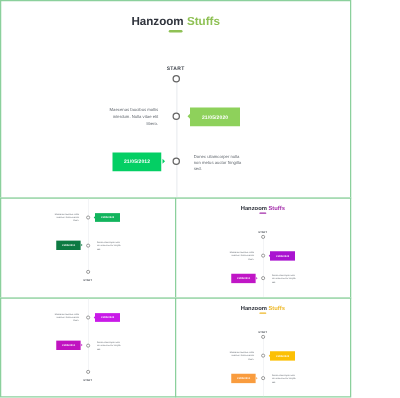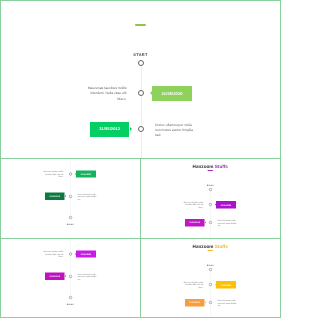--- a/index.html
+++ b/index.html
@@ -25,20 +25,21 @@
 .para{position:absolute;font-size:3.4px;line-height:5.35px;color:#62686f;}
 .para.r{text-align:right;}
 .para.l{text-align:left;}
 </style>
 </head>
 <body>
 
 <div class="page">
   <div class="slide" style="left:0px;top:0px;width:281px;height:159px;">
     <div class="inner" style="transform:scale(1.0);">
+      <div class="title"><span>Hanzoom</span><span class="sp"> </span><span class="accent" style="color:#8fc155">Stuffs</span></div>
       <div class="tline" style="background:#8fc155;"></div>
       <div class="axis" style="left:140.8px;top:63.0px;height:96.0px;"></div>
       <div class="startlbl" style="top:52.6px;">START</div>
       <div class="node" style="left:138.3px;top:60.3px;"></div>
       <div class="node" style="left:138.3px;top:90.4px;"></div>
       <div class="node" style="left:138.3px;top:126.4px;"></div>
       <div class="cal" style="left:152.3px;top:86.3px;width:39.5px;height:14.6px;background:#8ed15b;">
           <span class="lbl">21/05/2020</span>
           <span class="tip tip-l" style="border-right-color:#8ed15b;"></span>
         </div>

